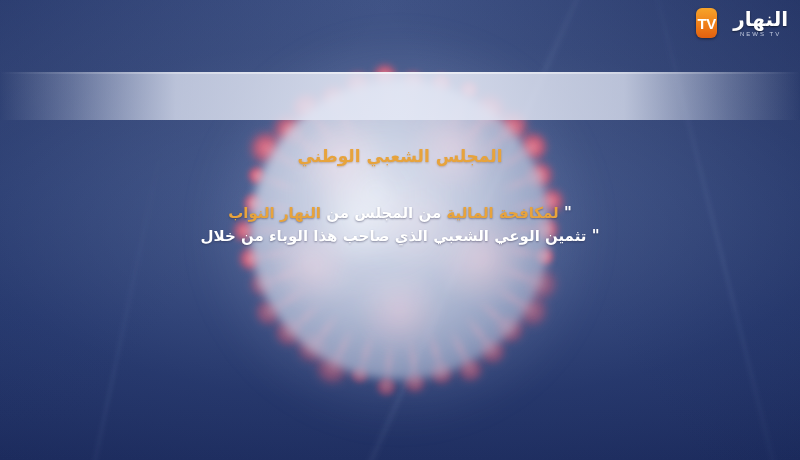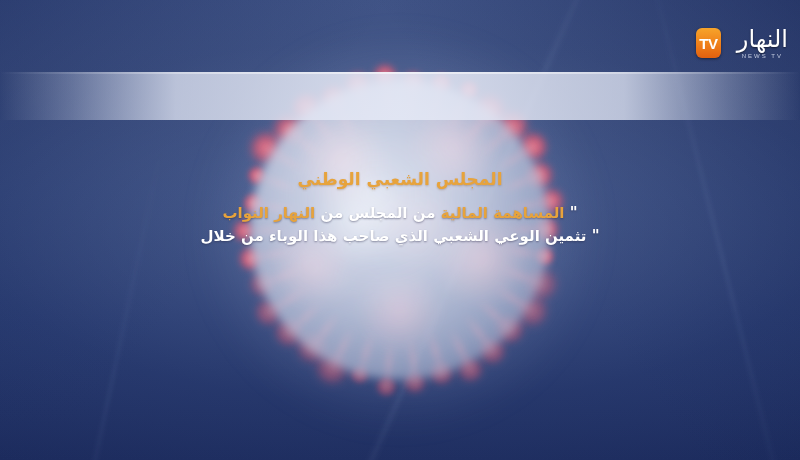--- a/index.html
+++ b/index.html
@@ -143,21 +143,21 @@
     font-size: 19px;
     font-weight: bold;
     letter-spacing: 0px;
     line-height: 40px;
     white-space: nowrap;
   }
 
   
   .subtitle {
     position: absolute;
-    left: 0; right: 0; top: 167px;
+    left: 0; right: 0; top: 144px;
     text-align: center;
     direction: rtl;
     color: #e7a33c;
     font-size: 17px;
     font-weight: bold;
     line-height: 24px;
     text-shadow: 0 1px 2px rgba(120,70,20,0.30);
     white-space: nowrap;
   }
   .quote-block {
@@ -172,21 +172,21 @@
     font-weight: bold;
     line-height: 23px;
     text-shadow: 0 1px 2px rgba(40,40,70,0.45);
     white-space: nowrap;
   }
   .hl { color: #e7a33c; }
 
   
   .logo {
     position: absolute;
-    right: 12px; top: 20px;
+    right: 12px; top: 0;
     width: 92px; height: 46px;
     display: flex;
     align-items: center;
     justify-content: flex-start;
     gap: 16px;
   }
   .logo-tv {
     width: 30px; height: 30px;
     border-radius: 6px;
     background: linear-gradient(180deg, #f7a42a 0%, #ef7f1a 55%, #e2600f 100%);
@@ -201,22 +201,22 @@
     font-family: "Liberation Sans", sans-serif;
   }
   .logo-words {
     display: flex;
     flex-direction: column;
     align-items: center;
     line-height: 1;
   }
   .logo-ar {
     color: #ffffff;
-    font-size: 24px;
-    font-weight: normal;
+    font-size: 20px;
+    font-weight: bold;
     direction: rtl;
     text-shadow: 0 1px 2px rgba(0,0,0,0.5);
     letter-spacing: -1px;
   }
   .logo-sub {
     color: #c3cbe0;
     font-size: 6px;
     letter-spacing: 2px;
     margin-top: 2px;
     font-family: "Liberation Sans", sans-serif;
@@ -308,21 +308,21 @@
     <div class="virus-core-spots"></div>
   </div>
 
   <div class="headline-band">
     <div class="edge-top"></div>
   </div>
 
   <div class="subtitle">المجلس الشعبي الوطني</div>
 
   <div class="quote-block" id="quote-block">
-      <div class="quote-line"><span class="">" </span><span class="hl">المساهمة المالية </span><span class="">من المجلس من </span><span class="hl">النهار النواب</span></div>
+      <div class="quote-line"><span class="">" </span><span class="hl">لمكافحة المالية </span><span class="">من المجلس من </span><span class="hl">النهار النواب</span></div>
       <div class="quote-line"><span class="">" تثمين الوعي الشعبي الذي صاحب هذا الوباء من خلال</span></div>
     </div>
 
   <div class="logo">
     <div class="logo-tv">TV</div>
     <div class="logo-words">
       <div class="logo-ar">النهار</div>
       <div class="logo-sub">NEWS TV</div>
     </div>
   </div>

